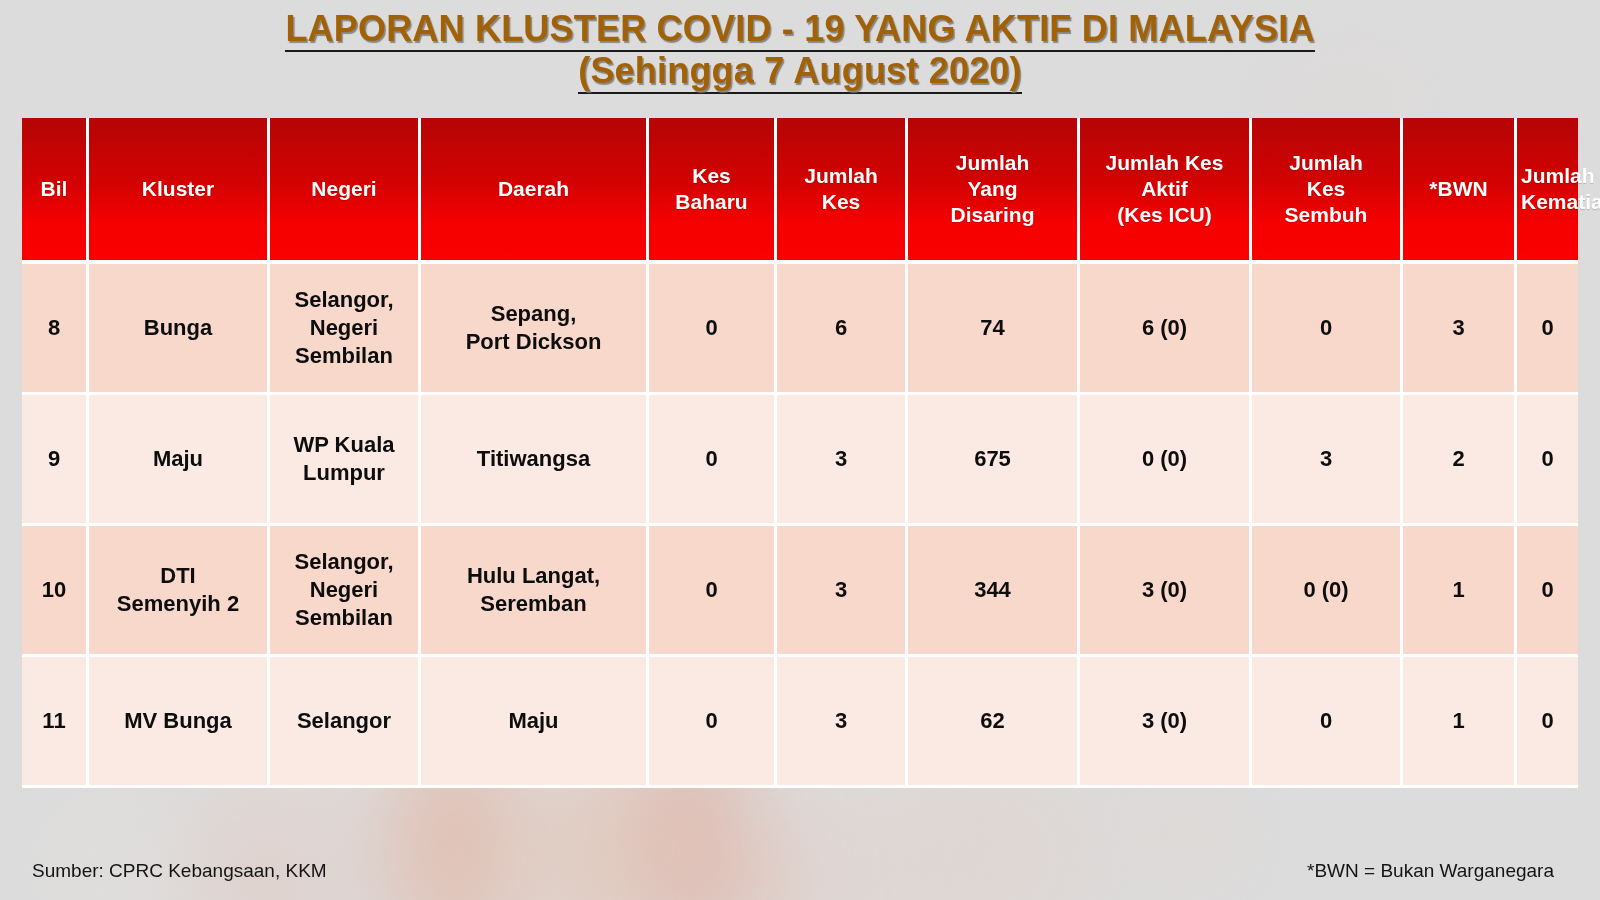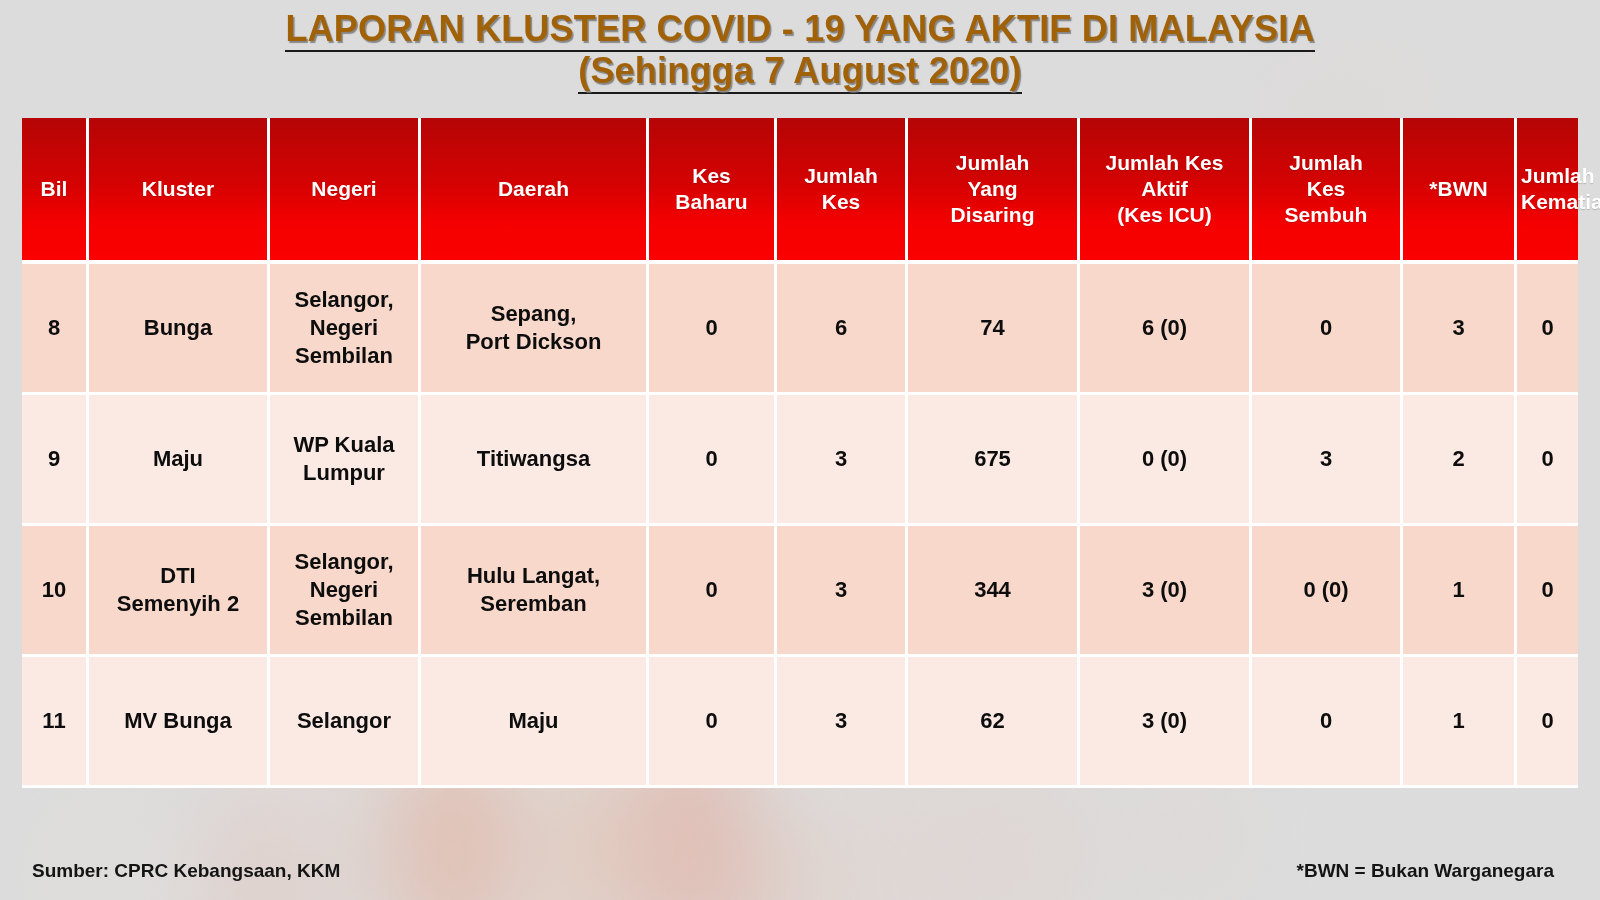--- a/index.html
+++ b/index.html
@@ -107,21 +107,21 @@
   tr.row-shade td { background: #f7d8cb; }
   tr.row-light td { background: #fbeae4; }
   tbody tr:last-child td { border-bottom: none; }
 
   
   #footer-left, #footer-right {
     position: absolute;
     bottom: 18px;
     z-index: 3;
     font-size: 19px;
-    font-weight: bold;
+    font-weight: normal;
     color: #141414;
   }
   #footer-left  { left: 32px; }
   #footer-right { right: 46px; }
 </style>
 </head>
 <body>
 
 <div id="bg-art">
   <div class="blob b1"></div>

